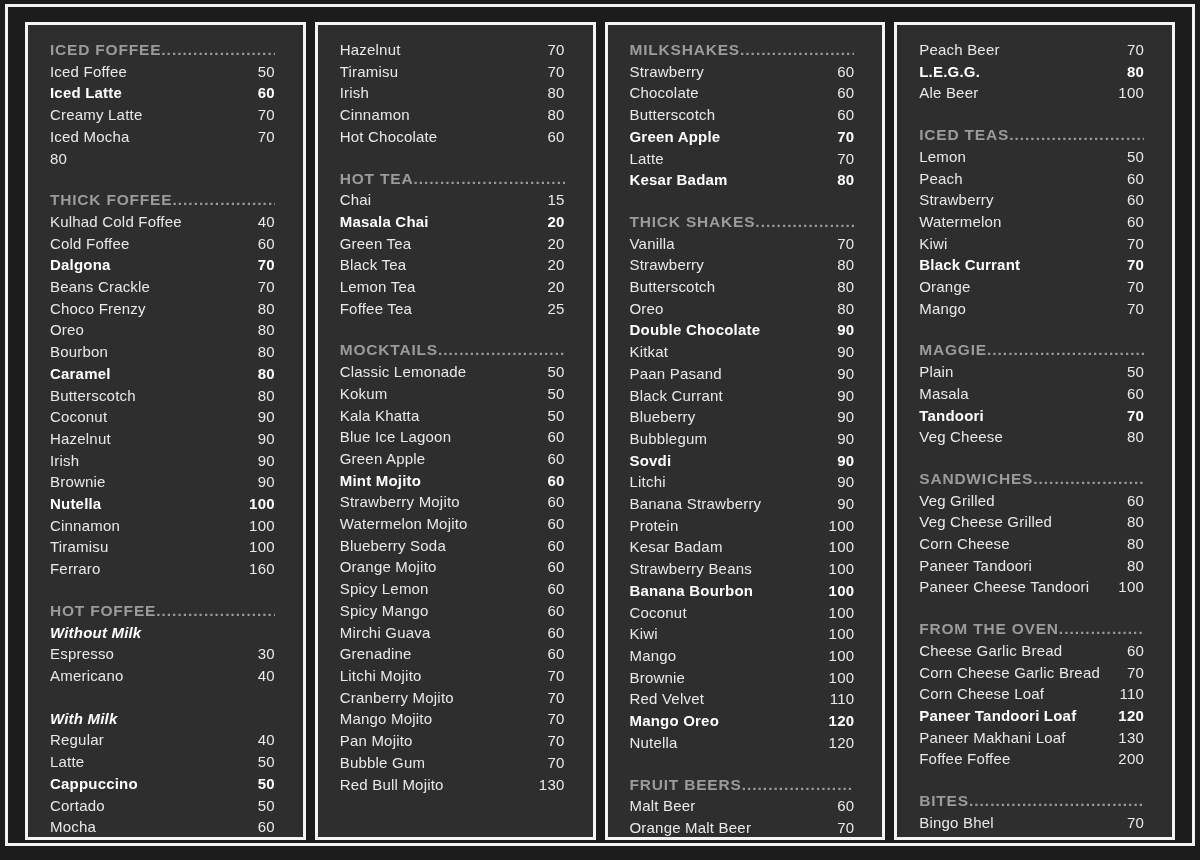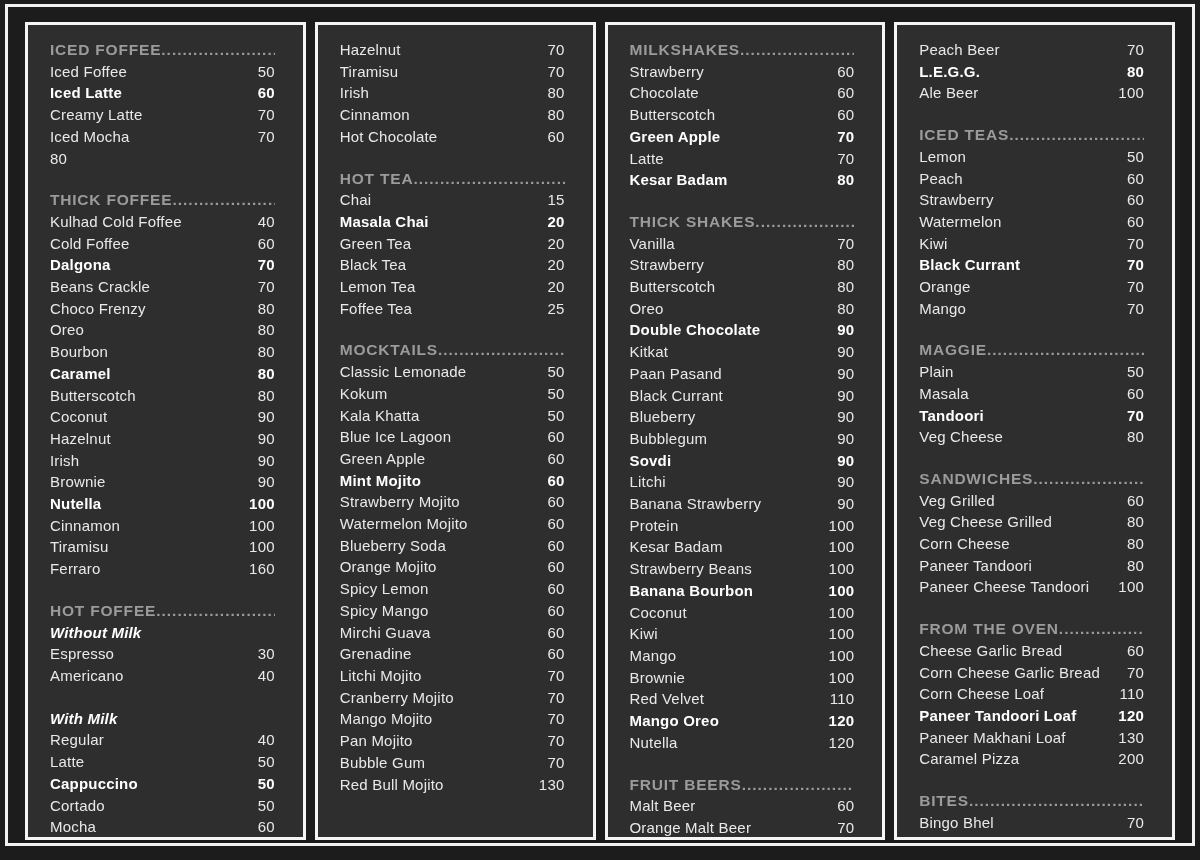--- a/index.html
+++ b/index.html
@@ -623,21 +623,21 @@
         </div>
         <div class="row bold">
           <span class="name">Paneer Tandoori Loaf</span>
           <span class="price">120</span>
         </div>
         <div class="row">
           <span class="name">Paneer Makhani Loaf</span>
           <span class="price">130</span>
         </div>
         <div class="row">
-          <span class="name">Caramel Pizza</span>
+          <span class="name">Foffee Foffee</span>
           <span class="price">200</span>
         </div>
       </div>
       <div class="section">
         <div class="section-header">
           <span class="hdr-label">BITES</span>
           <span class="leader">......................................................................</span>
         </div>
         <div class="row">
           <span class="name">Bingo Bhel</span>

